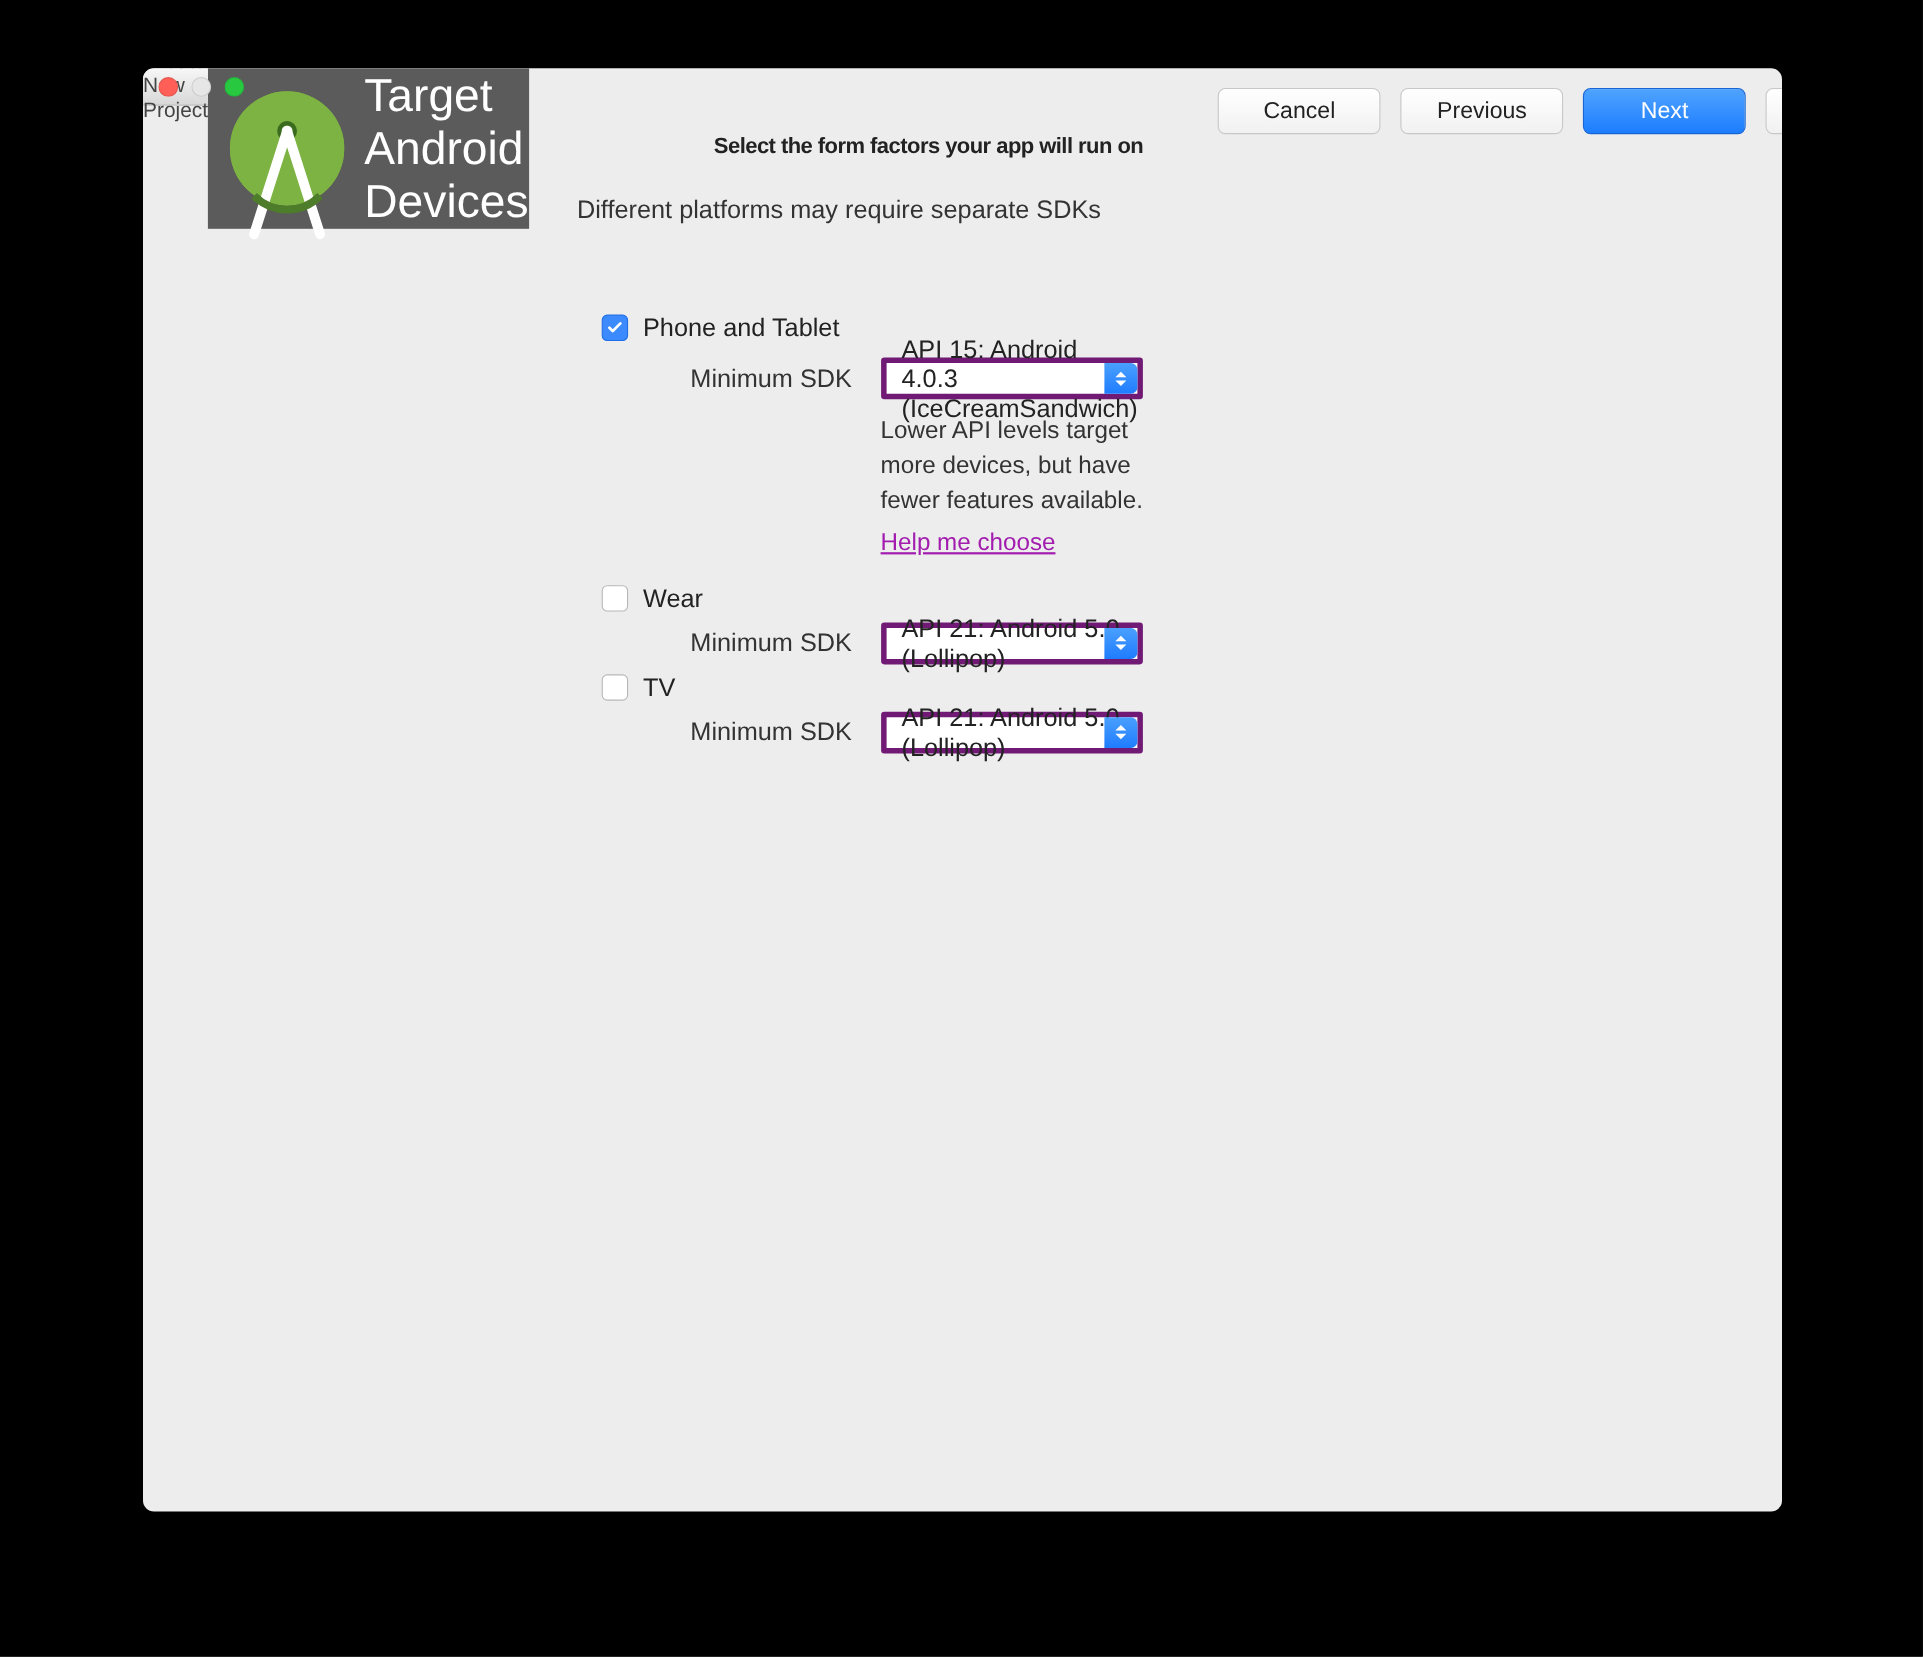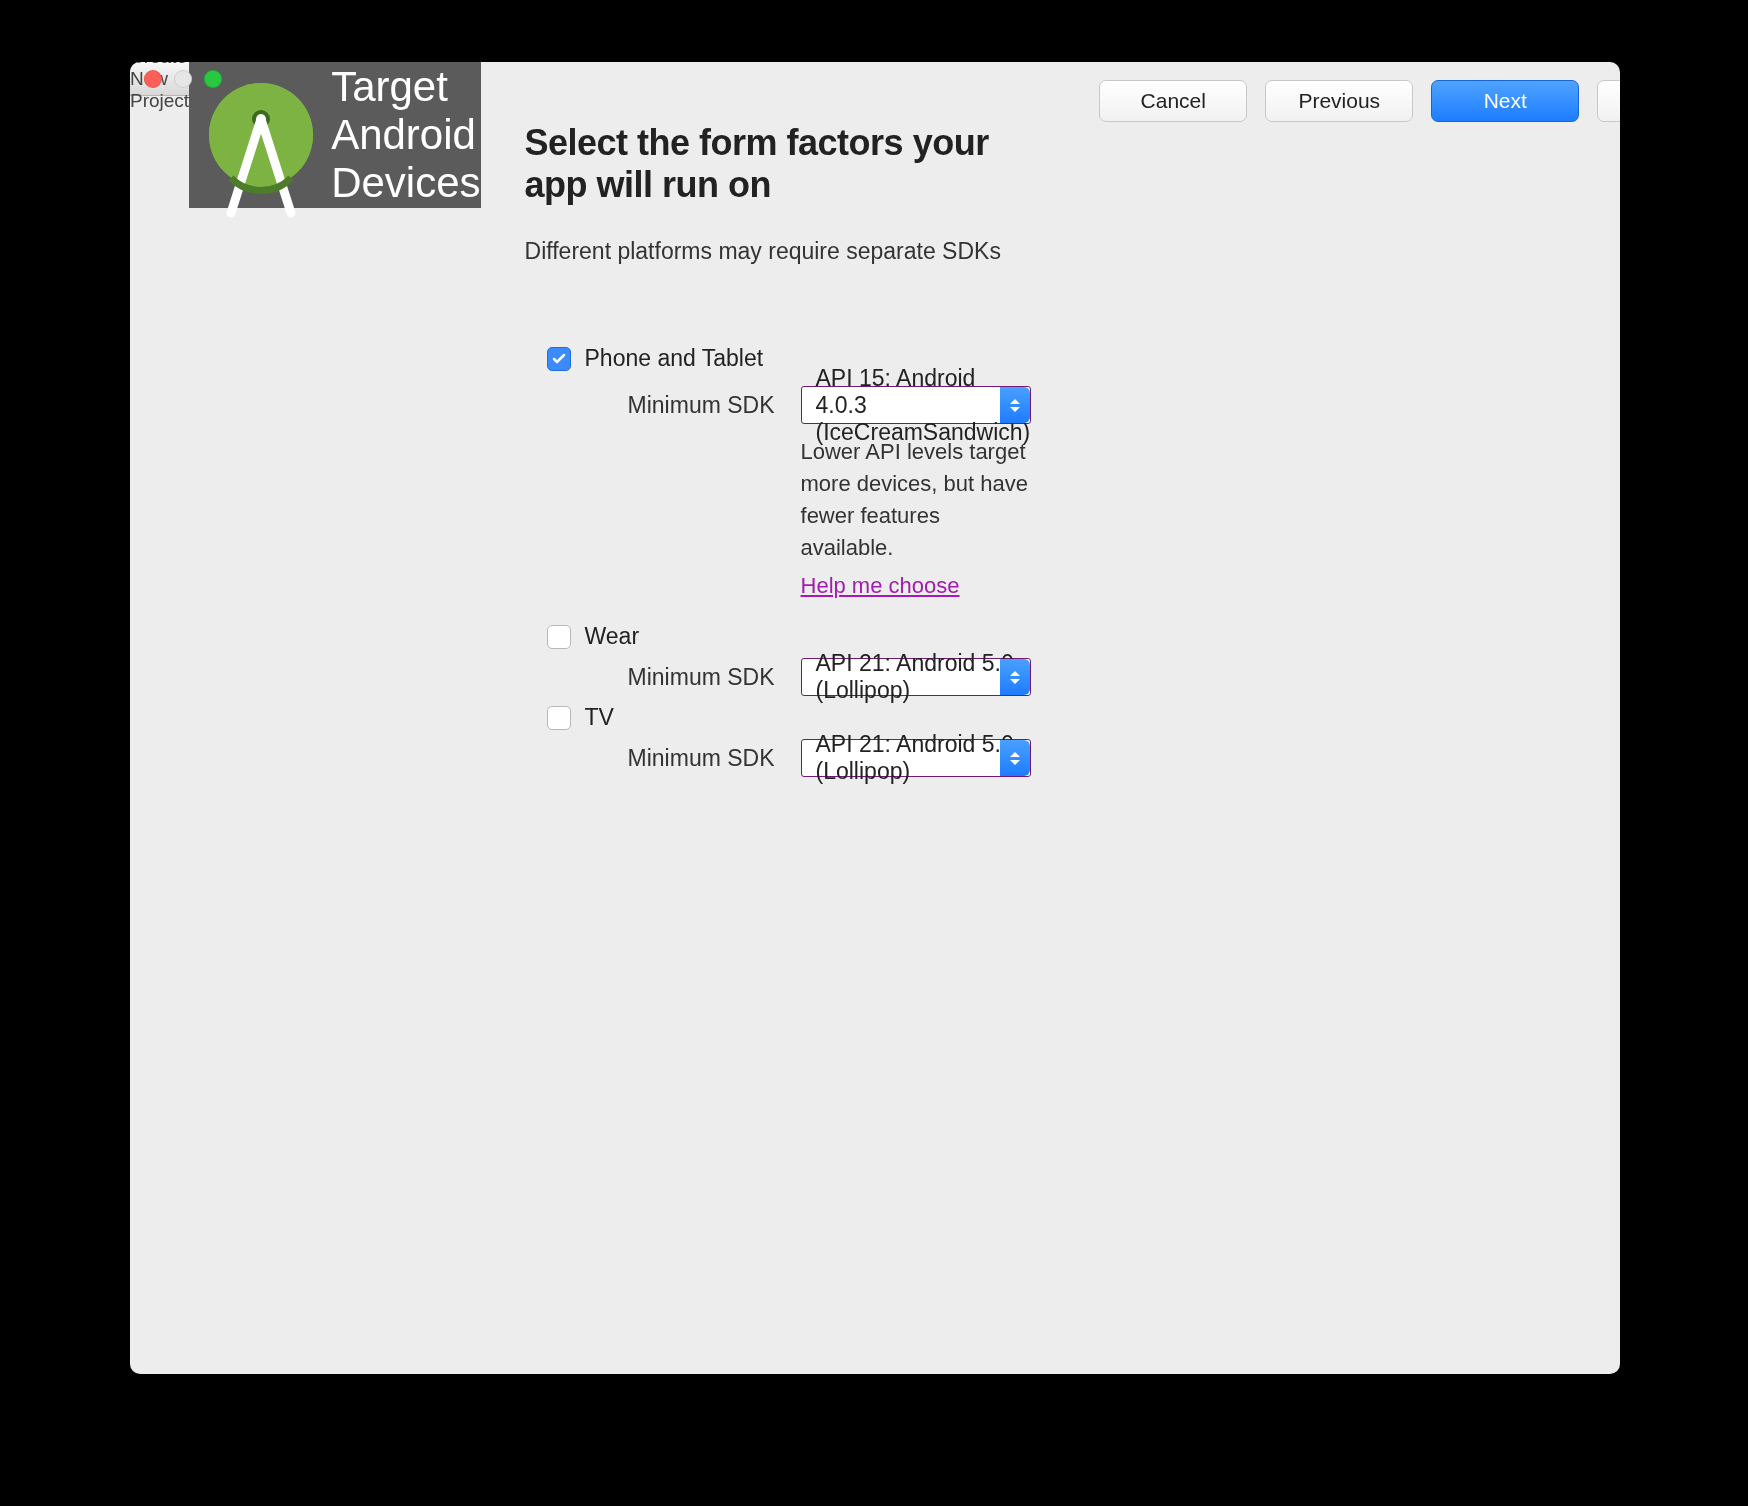--- a/index.html
+++ b/index.html
@@ -56,23 +56,24 @@
     color: #fff;
     font-size: 42px;
     font-weight: 400;
   }
   .content {
     flex: 1;
     padding: 60px 44px 20px 44px;
     color: #222;
   }
   .section-title {
-    font-size: 36px;
+    font-size: 20px;
     font-weight: 700;
     letter-spacing: -0.5px;
+    text-align: right;
   }
   .section-sub {
     margin-top: 32px;
     font-size: 23px;
     color: #333;
   }
   .forms { margin-top: 80px; padding-left: 22px; }
   .ff-block { margin-bottom: 6px; }
   .ff-row { display: flex; align-items: center; gap: 14px; }
   .cb {
@@ -99,21 +100,21 @@
     width: 200px;
     text-align: right;
     font-size: 23px;
     padding-right: 26px;
     color: #333;
   }
   .select {
     flex: 1;
     height: 38px;
     background: #fff;
-    border: 1px solid #701a75;
+    border: 5px solid #701a75;
     border-radius: 3px;
     display: flex; align-items: center;
     padding-left: 14px;
     font-size: 23px;
     color: #222;
     position: relative;
   }
   .select-btn {
     position: absolute; right: 0; top: 0; bottom: 0;
     width: 30px;

